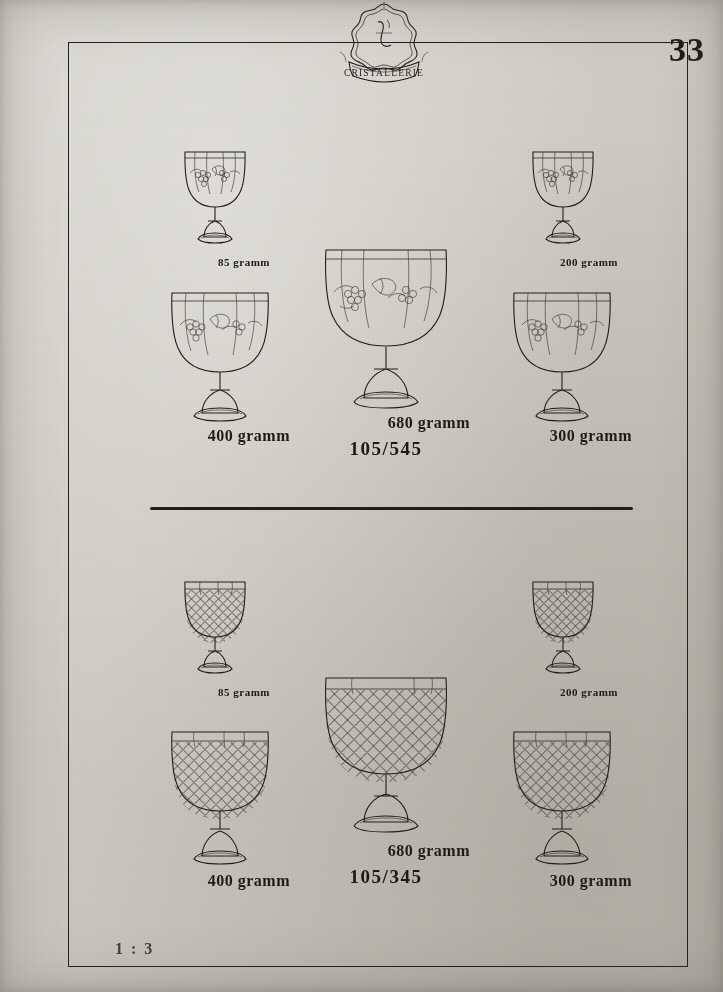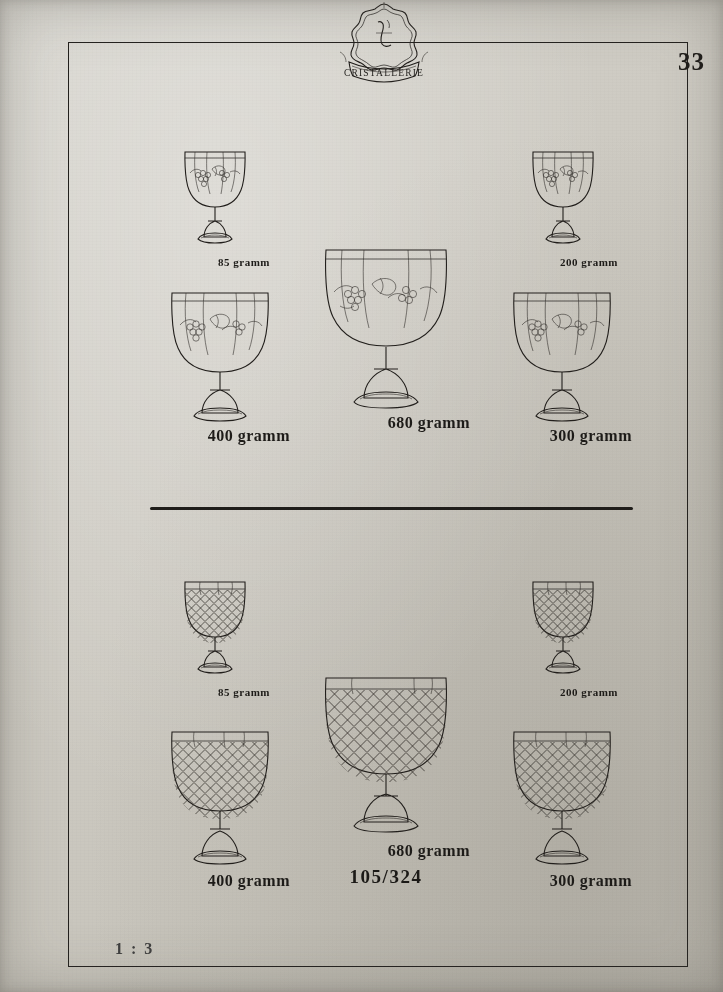--- a/index.html
+++ b/index.html
@@ -46,23 +46,23 @@
     top: 42px;
     width: 620px;
     height: 925px;
     border: 1.6px solid #23211e;
     box-sizing: border-box;
   }
 
   .page-number {
     position: absolute;
     right: 18px;
-    top: 48px;
+    top: 31px;
     font-family: "Liberation Serif", serif;
-    font-size: 25px;
+    font-size: 34px;
     font-weight: bold;
     color: #1d1b18;
     letter-spacing: 1px;
   }
 
   
   .crest {
     position: absolute;
     left: 332px;
     top: 0;
@@ -263,20 +263,21 @@
         <path d="M70 44c7-7 17-7 22-2 4 5 1 11-5 13-6 1-13-4-17-11z"></path>
         <path d="M32 52c6-7 14-8 19-4"></path>
         <path d="M118 49c6-4 13-2 17 4"></path>
         <path d="M78 38c4 5 4 11 0 16"></path>
         <path d="M86 58c5-5 12-6 17-2"></path>
         <path d="M38 66c5 3 10 3 14 0"></path>
       </g>
     </g>
   </svg>
   <div class="cap mid">680 gramm</div>
+  <div class="model">105/545</div>
 </div>
 
 <div class="glass-cell" style="left:492px; top:283px; width:140px;">
   <svg width="140" height="142" viewBox="0 0 140 142">
     <g>
       <path class="ink" d="M22 10h96c0 0 2 38-6 55-6 14-18 24-42 24s-36-10-42-24C20 48 22 10 22 10z"></path>
       <path class="ink-thin" d="M22 18h96"></path>
       <path class="ink-fine" d="M36 10c-2 20 0 44 5 58M54 10c-2 22 0 48 4 62M86 10c2 22 0 48-3 62M104 10c2 20 0 43-5 57"></path>
       <path class="ink" d="M70 89v18M60 107h20M52 130c0-11 8-20 18-23 10 3 18 12 18 23z"></path>
       <path class="ink" d="M44 133c3-5 11-8 26-8s23 3 26 8c-5 4-15 5-26 5s-21-1-26-5z"></path>
@@ -385,21 +386,21 @@
     <path class="ink-thin" d="M24 21h120"></path>
     <g clip-path="url(#bowlS2d)">
         <rect x="20" y="20" width="130" height="100" fill="url(#latS2d)"></rect>
       </g>
     <path class="ink-fine" d="M50 10c-1 7 0 12 1 16M112 10c0 7 0 12 1 16M130 10c1 7 0 12-1 16"></path>
     <path class="ink" d="M84 106v22M72 128h24M62 154c0-14 10-25 22-28 12 3 22 14 22 28z"></path>
     <path class="ink" d="M52 158c4-6 14-10 32-10s28 4 32 10c-6 5-18 6-32 6s-28-1-32-6z"></path>
     <path class="ink-fine" d="M58 155c7-4 16-5 26-5s19 1 26 5"></path>
   </svg>
   <div class="cap mid">680 gramm</div>
-  <div class="model">105/324</div>
+  <div class="model">105/345</div>
 </div>
 
 <div class="glass-cell" style="left:492px; top:722px; width:140px;">
   <svg width="140" height="148" viewBox="0 0 140 148">
     <defs>
       <clipPath id="bowlS2e">
           <path d="M22 20h96c0 0 2 36-6 53-6 14-18 24-42 24s-36-10-42-24C20 56 22 20 22 20z"></path>
         </clipPath>
       <pattern id="latS2e" width="11" height="11" patternUnits="userSpaceOnUse">
         <path d="M0 5.5L5.5 0L11 5.5L5.5 11Z" fill="none" stroke="#332f2b" stroke-width=".75"></path>

